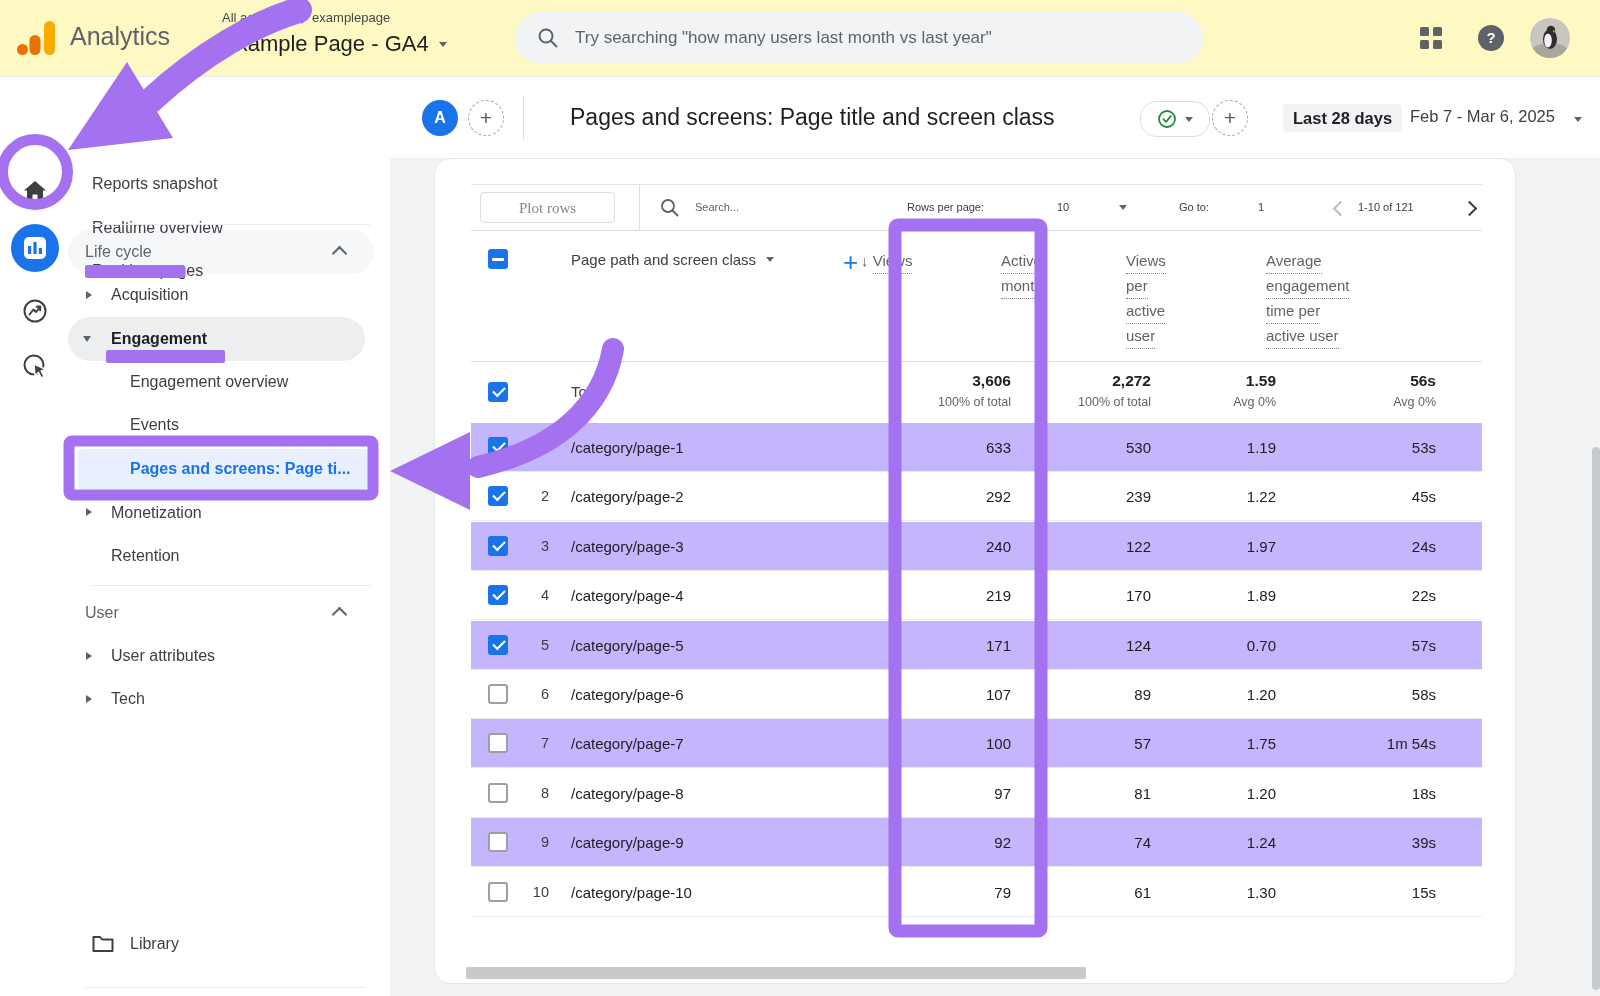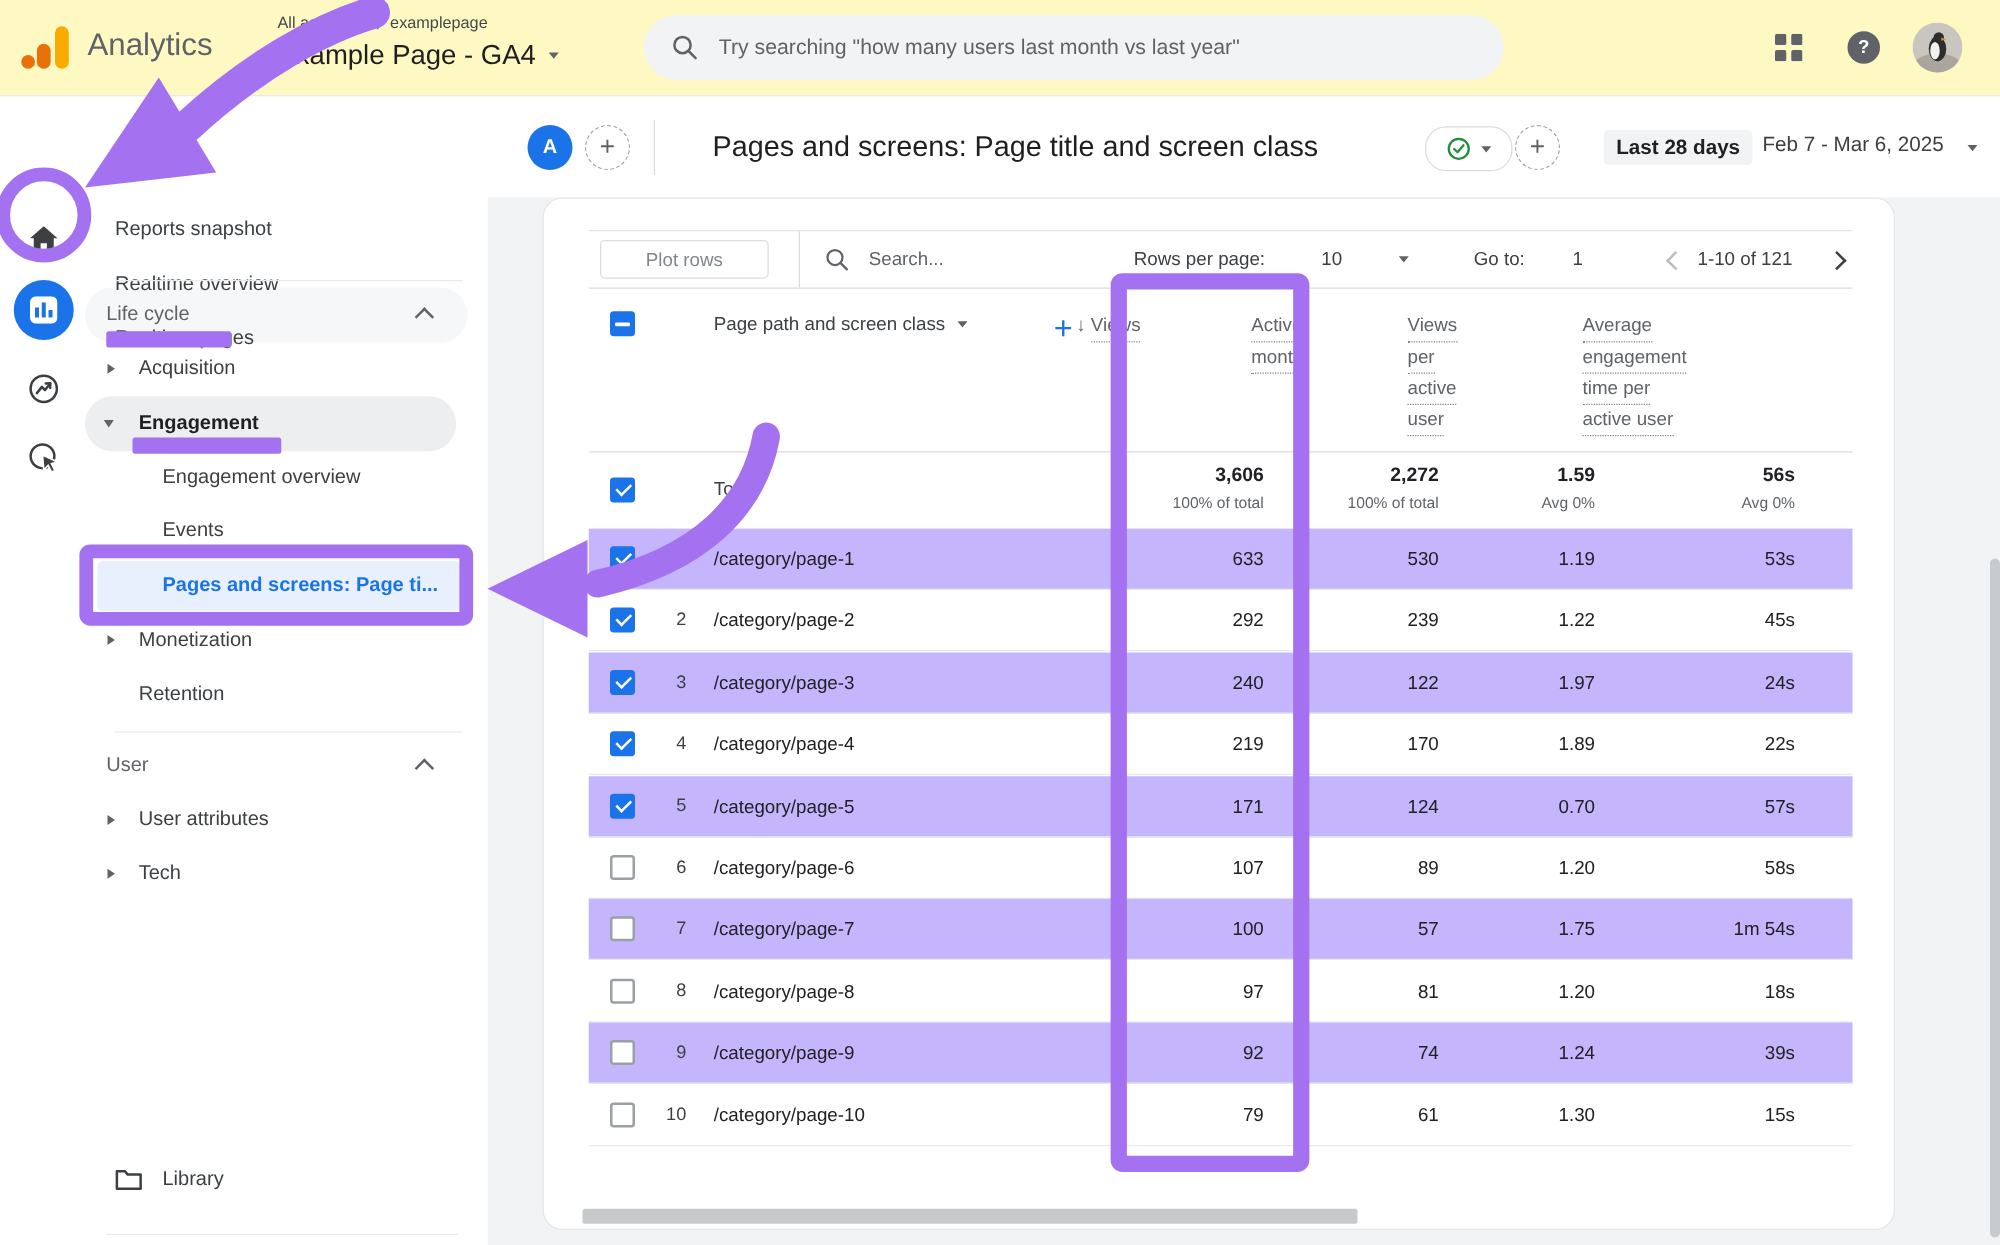--- a/index.html
+++ b/index.html
@@ -41,22 +41,22 @@
     display:flex;align-items:center;justify-content:center;gap:8px;background:#fff;z-index:6;}
   .caret-d{width:0;height:0;border-top:5px solid #5f6368;border-left:4.5px solid transparent;border-right:4.5px solid transparent;display:inline-block;}
   .date-badge{position:absolute;left:1283px;top:104px;height:28px;background:#f1f3f4;border-radius:4px;padding:0 10px;
     font-size:16.5px;font-weight:bold;color:#202124;line-height:28px;z-index:6;}
   .date-text{position:absolute;left:1410px;top:107px;font-size:16.5px;color:#3c4043;white-space:nowrap;z-index:6;}
   
   #card{position:absolute;left:434px;top:158px;width:1082px;height:826px;background:#fff;border:1px solid #e4e7e9;
     border-radius:16px;box-sizing:border-box;z-index:2;}
   #toolbar{position:absolute;left:36px;top:25px;width:1011px;height:45px;border-top:1px solid #e3e5e8;border-bottom:1px solid #dadce0;}
   .btn-plot{position:absolute;left:9px;top:7px;width:135px;height:31px;border:1px solid #dadce0;border-radius:4px;
-    color:#80868b;font-size:15px;text-align:center;line-height:31px;background:#fff;box-sizing:border-box;}
-  .tb-text{position:absolute;top:0;height:45px;line-height:45px;font-size:15px;color:#3c4043;white-space:nowrap;}
+    color:#80868b;font-size:15px;text-align:center;line-height:31px;background:#fff;box-sizing:border-box;font-family:Liberation Serif, serif;}
+  .tb-text{position:absolute;top:0;height:45px;line-height:45px;font-size:11px;color:#3c4043;white-space:nowrap;}
   .tb-gray{color:#5f6368;}
   .pg-chev{position:absolute;top:18px;width:9px;height:9px;border-right:2px solid #3c4043;border-bottom:2px solid #3c4043;}
   #thead{position:absolute;left:36px;top:70px;width:1011px;height:132px;border-bottom:1px solid #dadce0;}
   .colh{position:absolute;top:20px;text-align:left;font-size:15px;color:#5f6368;line-height:24px;}
   .col-line{display:inline-block;border-bottom:1px dotted #80868b;padding-bottom:0px;}
   .dim-label{position:absolute;left:100px;top:22px;font-size:15px;color:#3c4043;display:flex;align-items:center;gap:10px;}
   .plus-blue{position:absolute;left:372px;top:18px;color:#1a73e8;font-size:26px;font-weight:300;}
   #totalrow{position:absolute;left:36px;top:202px;width:1011px;height:62px;border-bottom:1px solid #dadce0;}
   .tcell{position:absolute;top:9px;text-align:right;}
   .tval{font-size:15.5px;font-weight:bold;color:#202124;line-height:22px;}

